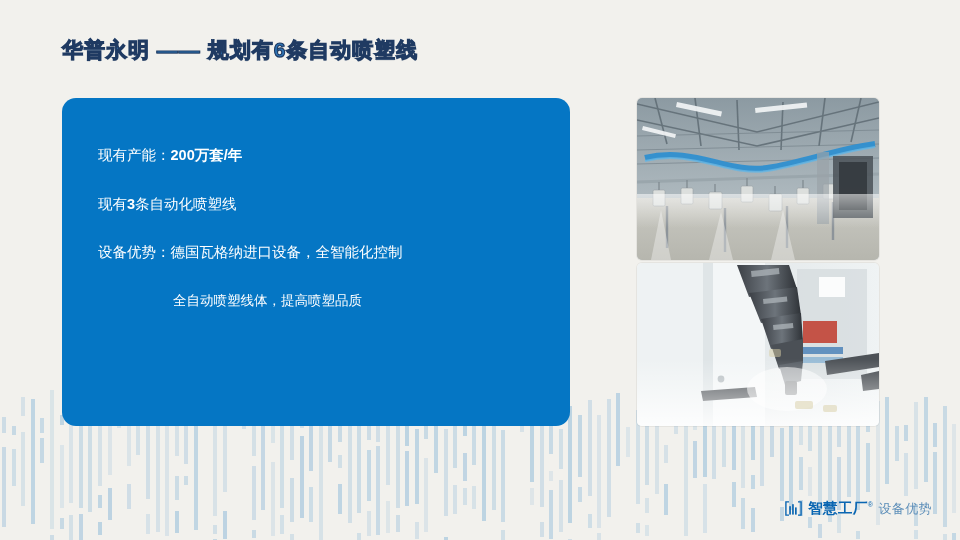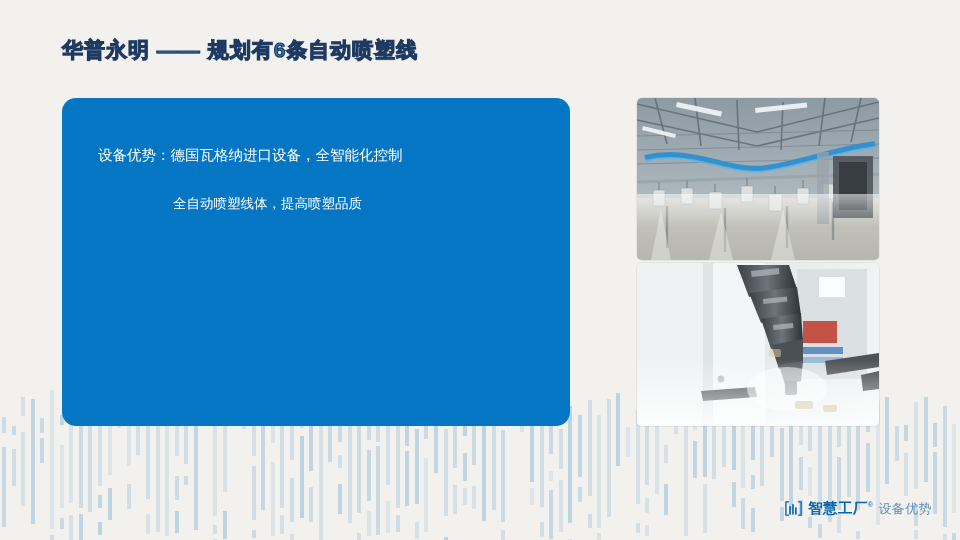--- a/index.html
+++ b/index.html
@@ -292,20 +292,22 @@
     <div class="bar" style="left: 942.8px; top: 16px; height: 121px; width: 4px; background: rgb(185, 209, 225); opacity: 0.72;"></div>
     <div class="bar" style="left: 942.8px; top: 144px; height: 6px; width: 4px; background: rgb(185, 209, 225); opacity: 0.52;"></div>
     <div class="bar" style="left: 952.4px; top: 34px; height: 89px; width: 4px; background: rgb(185, 209, 225); opacity: 0.36;"></div>
     <div class="bar" style="left: 952.4px; top: 143px; height: 7px; width: 4px; background: rgb(185, 209, 225); opacity: 0.81;"></div>
   </div>
 
 <div class="slide-title">华普永明 —— 规划有6条自动喷塑线</div>
 
 <div class="info-panel">
   <div class="info-list" id="info-list">
+      <div class="info-line"><span>现有产能：</span><span class="v">200万套/年</span></div>
+      <div class="info-line"><span>现有</span><span class="v">3</span><span>条自动化喷塑线</span></div>
       <div class="info-line"><span>设备优势：德国瓦格纳进口设备，全智能化控制</span></div>
       <div class="info-line indented"><span>全自动喷塑线体，提高喷塑品质</span></div>
     </div>
 </div>
 
 <div class="photo" id="photo-workshop">
   <svg viewBox="0 0 242 162" preserveAspectRatio="none">
     <defs>
       <linearGradient id="wsRoof" x1="0" y1="0" x2="0" y2="1">
         <stop offset="0%" stop-color="#8c9aa2"></stop>

